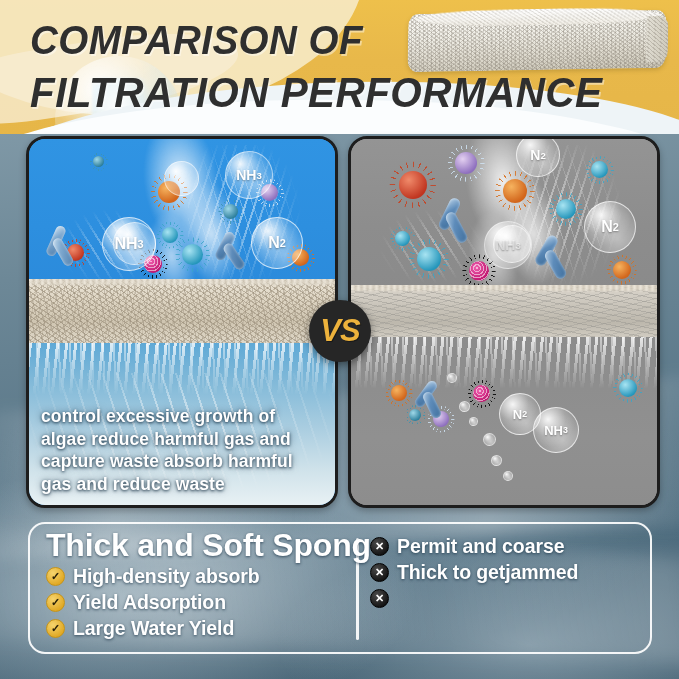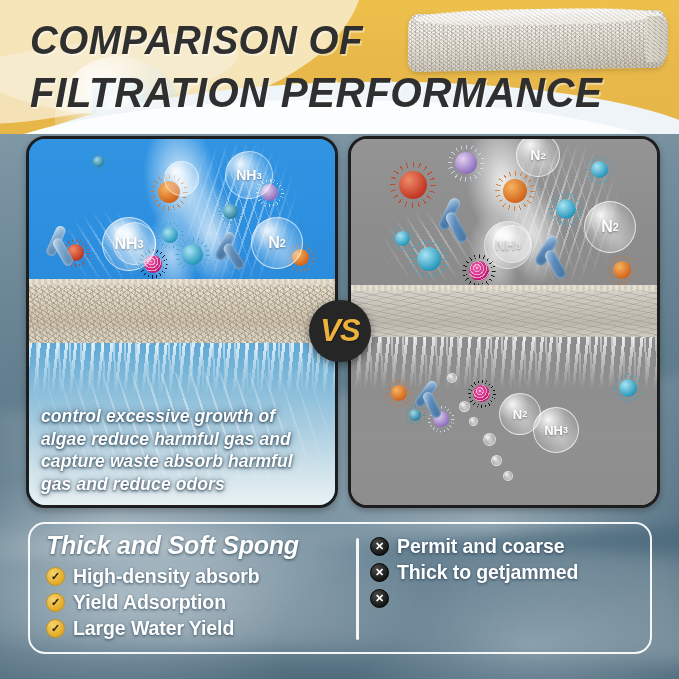--- a/index.html
+++ b/index.html
@@ -264,41 +264,39 @@
     text-shadow:1px 1px 0 rgba(0,0,0,.35);
   }
 
   
   .caption{
     position:absolute;left:12px;bottom:10px;width:286px;z-index:12;
     color:#fff;font-weight:bold;font-size:17.5px;line-height:22.5px;
     letter-spacing:.1px;
     text-shadow:0 1px 3px rgba(10,35,55,.85),0 0 7px rgba(10,35,55,.55);
     font-family:"Liberation Sans",sans-serif;
-    font-style:italic;
   }
 
   
   .footer{
     position:absolute;left:28px;top:522px;width:620px;height:128px;
     border:2.5px solid rgba(255,255,255,.92);border-radius:17px;
   }
   .f-col{position:absolute;top:6px;height:116px;}
   .f-col.a{left:16px;width:300px;}
   .f-col.b{left:340px;width:268px;}
   .f-divider{
     position:absolute;left:326px;top:14px;width:3px;height:102px;
     background:rgba(255,255,255,.92);border-radius:2px;
   }
   .f-title{
-    color:#fff;font-weight:bold;font-size:25px;line-height:30px;
+    color:#fff;font-weight:bold;font-size:32px;line-height:30px;
     letter-spacing:-.2px;white-space:nowrap;
     text-shadow:0 1px 3px rgba(15,40,60,.7);
     font-family:"Liberation Sans",sans-serif;
-    font-style:italic;
   }
   .f-list{margin:3px 0 0 0;padding:0;list-style:none;}
   .f-item{
     display:flex;align-items:center;gap:8px;
     height:26px;color:#fff;font-size:19.5px;font-weight:bold;
     letter-spacing:-.1px;white-space:nowrap;
     text-shadow:0 1px 3px rgba(15,40,60,.7);
     font-family:"Liberation Sans",sans-serif;
   }
   .mk{
@@ -388,21 +386,21 @@
 
       <div class="water-bot">
         <div class="foam"></div>
         <div class="blue-streaks"></div>
       </div>
 
       <div class="caption">
         <div>control excessive growth of</div>
         <div>algae reduce harmful gas and</div>
         <div>capture waste absorb harmful</div>
-        <div>gas and reduce odors</div>
+        <div>gas and reduce waste</div>
       </div>
     </div>
 
     <div class="panel right">
       <div class="water-top">
         <div class="splash">
           <div class="splash-a"></div>
           <div class="splash-b"></div>
           <div class="splash-c"></div>
         </div>

